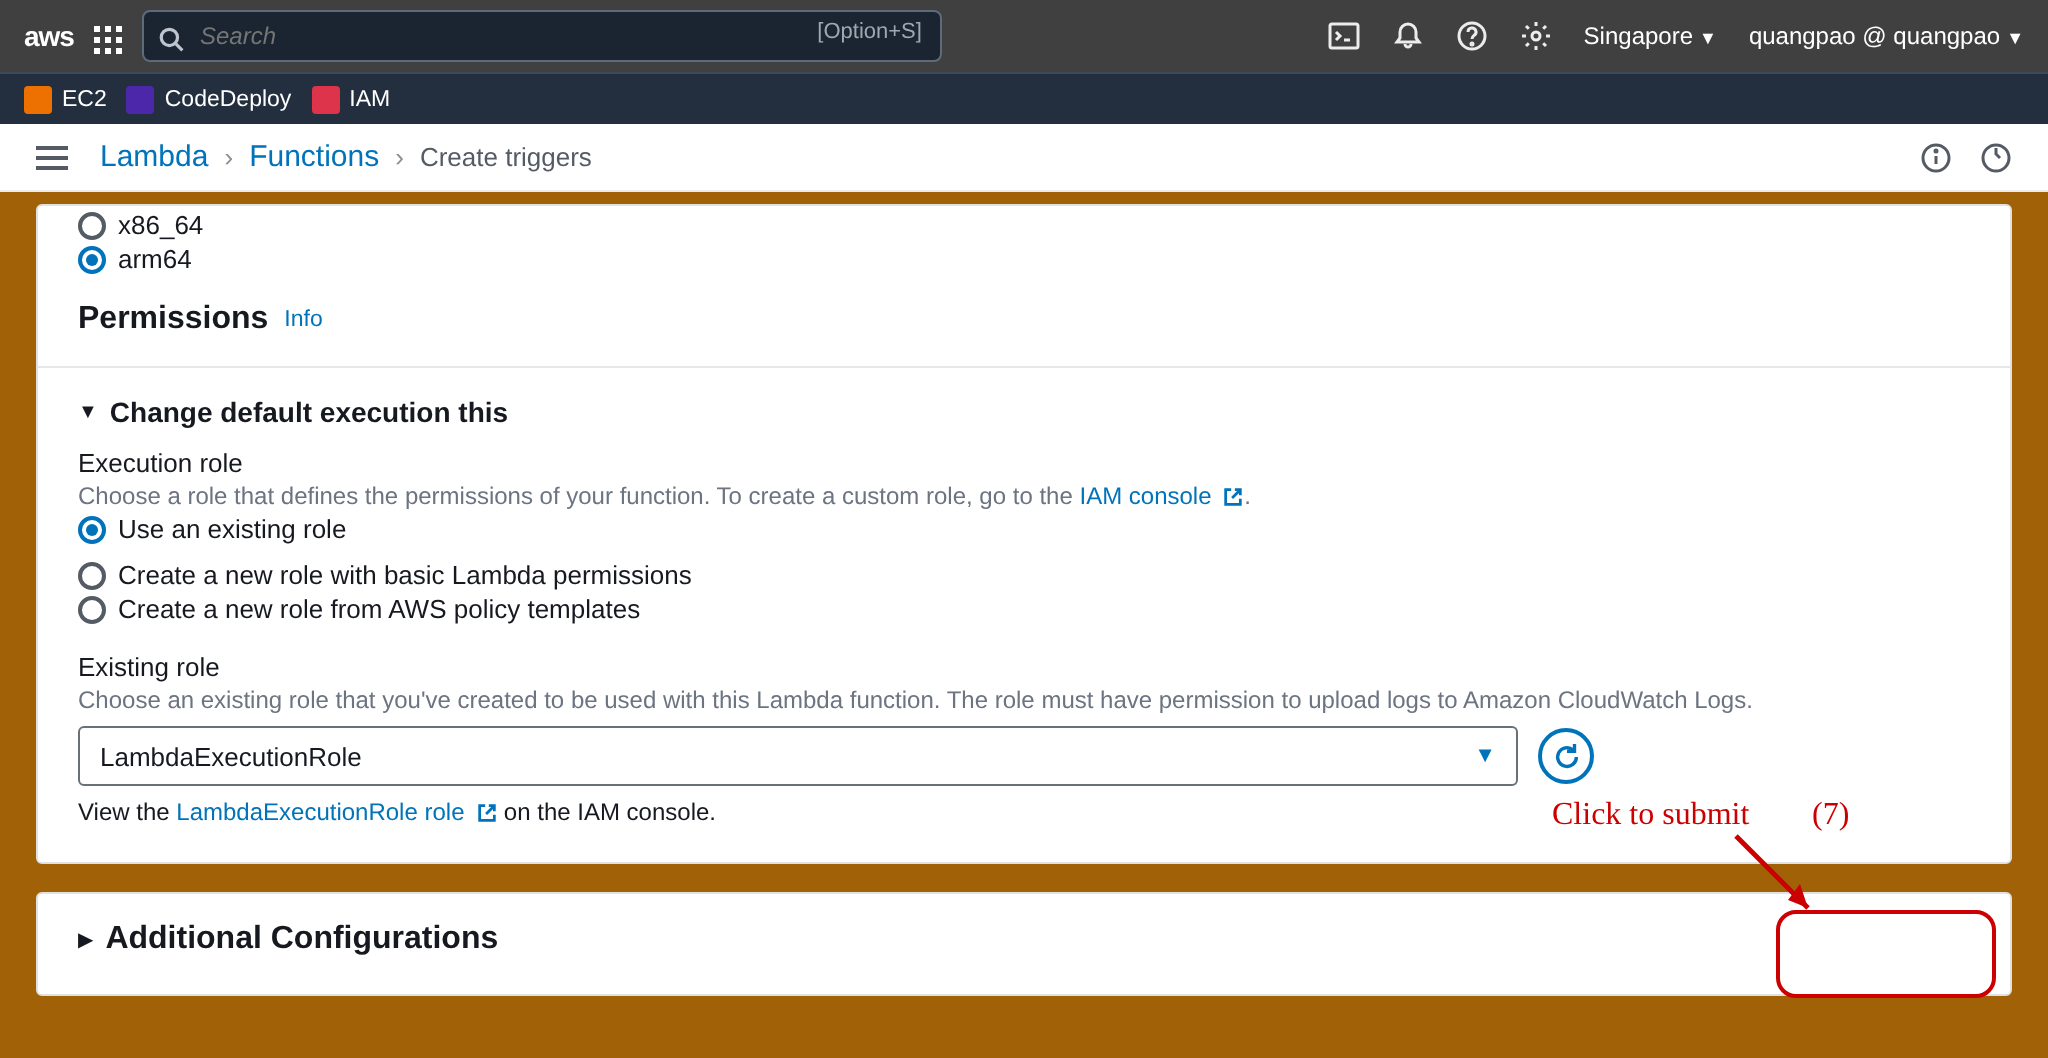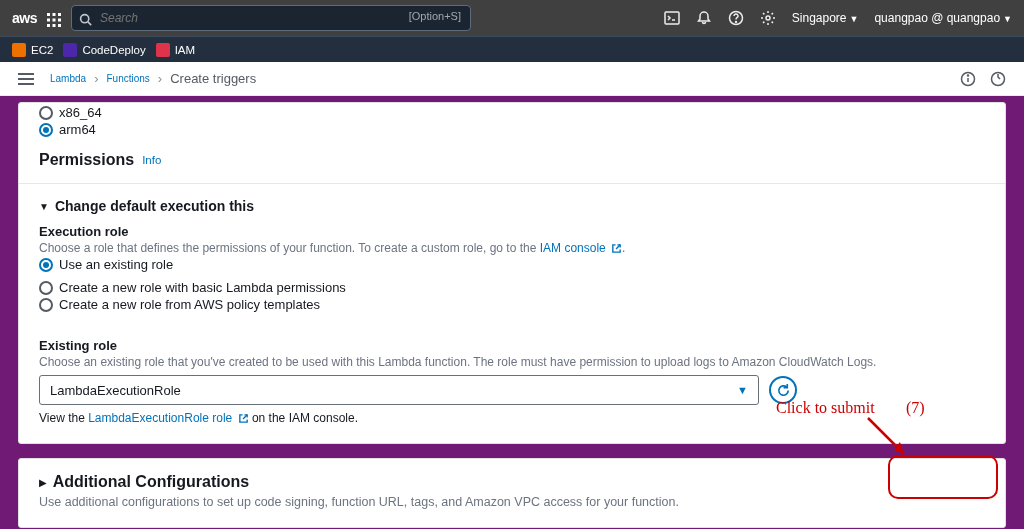--- a/index.html
+++ b/index.html
@@ -25,28 +25,28 @@
   .bar2 { background: #232f3e; height: 26px; display: flex; align-items: center; padding: 0 12px; gap: 10px; border-top: 1px solid #3c4a5c; }
   .svc-chip { display: inline-flex; align-items: center; gap: 5px; color: #fff; font-size: 11.5px; cursor: pointer; }
   .svc-box { width: 14px; height: 14px; border-radius: 2px; display: inline-block; }
   .svc-ec2 { background: #ed7100; }
   .svc-cd { background: #4d27aa; }
   .svc-iam { background: #dd344c; }
 
   
   .crumbrow { height: 34px; display: flex; align-items: center; padding: 0 18px; border-bottom: 1px solid #e9ebee; }
   .hamb { margin-right: 16px; color: #545b64; cursor: pointer; }
-  .crumb { color: #0073bb; font-size: 10px; cursor: pointer; }
+  .crumb { color: #0073bb; font-size: 15px; cursor: pointer; }
   .crumb-sep { color: #879196; margin: 0 8px; }
   .crumb-current { color: #545b64; }
   .crumb-spacer { flex: 1; }
   .crumb-ico { color: #545b64; margin-left: 14px; cursor: pointer; }
 
   
-  .page { height: calc(529px - 36px - 26px - 34px); overflow: auto; padding: 6px 18px 20px 18px; background: #701a75; }
+  .page { height: calc(529px - 36px - 26px - 34px); overflow: auto; padding: 6px 18px 20px 18px; background: #a16207; }
 
   .card { background: #fff; border: 1px solid #e0e1e2; border-radius: 3px; margin-bottom: 14px; padding: 0 20px 18px 20px; }
   .card2 { padding: 14px 20px 18px 20px; }
 
   
   .radio-row { display: flex; align-items: center; gap: 6px; margin: 2px 0 2px 0; }
   .radio { width: 14px; height: 14px; border: 2px solid #545b64; border-radius: 50%; display: inline-flex; align-items: center; justify-content: center; }
   .radio.sel { border-color: #0073bb; }
   .radio.sel::after { content: ''; width: 6px; height: 6px; background: #0073bb; border-radius: 50%; display: block; }
   .radio-lbl { font-size: 13px; }
@@ -54,21 +54,21 @@
   .h2 { font-size: 16px; font-weight: 700; margin: 14px 0 4px 0; display: flex; align-items: center; gap: 8px; }
   .h2 .info-link { font-size: 11.5px; font-weight: 400; color: #0073bb; cursor: pointer; }
   .desc { color: #6c7481; font-size: 12px; line-height: 1.4; }
 
   .hr { border-top: 1px solid #e6e7e8; margin: 14px -20px 14px -20px; }
 
   .expander-head { display: flex; align-items: center; gap: 6px; cursor: pointer; margin-bottom: 6px; }
   .expander-head .tri { font-size: 10px; color: #16191f; }
   .expander-head .ttl { font-size: 14px; font-weight: 700; }
 
-  .subhead { font-size: 13px; font-weight: 700; margin-top: 10px; }
+  .subhead { font-size: 13px; font-weight: 400; margin-top: 10px; }
   .subdesc { color: #6c7481; font-size: 12px; margin-top: 2px; }
   .link { color: #0073bb; cursor: pointer; }
 
   .select-row { display: flex; align-items: center; gap: 10px; margin-top: 6px; }
   .select { flex: 0 0 720px; height: 30px; border: 1px solid #687078; border-radius: 3px; padding: 0 12px 0 10px; font-size: 13px; position: relative; display: flex; align-items: center; background: #fff; cursor: pointer; }
   .select .caret-down { position: absolute; right: 10px; color: #0073bb; font-size: 11px; }
   .refresh-btn { width: 28px; height: 28px; border: 2px solid #0073bb; border-radius: 50%; display: inline-flex; align-items: center; justify-content: center; color: #0073bb; cursor: pointer; }
 
   .rolelink-row { font-size: 12px; margin-top: 6px; }
 
@@ -233,21 +233,21 @@
     </div>
     <div class="radio-row" style="margin-top:8px">
       <span class="radio"></span>
       <span class="radio-lbl">Create a new role with basic Lambda permissions</span>
     </div>
     <div class="radio-row">
       <span class="radio"></span>
       <span class="radio-lbl">Create a new role from AWS policy templates</span>
     </div>
 
-    <div class="subhead" style="margin-top:26px">Existing role</div>
+    <div class="subhead" style="margin-top:14px">Existing role</div>
     <div class="subdesc">Choose an existing role that you've created to be used with this Lambda function. The role must have permission to upload logs to Amazon CloudWatch Logs.</div>
 
     <div class="select-row">
       <div class="select">
         <span>LambdaExecutionRole</span>
         <span class="caret-down">▼</span>
       </div>
       <span class="refresh-btn">
         <svg width="15" height="15" viewBox="0 0 16 16" fill="none" stroke="#0073bb" stroke-width="1.8">
             <path d="M13 8a5 5 0 1 1-1.7-3.7"></path>
@@ -263,21 +263,20 @@
               <line x1="10" y1="2" x2="5.5" y2="6.5"></line>
             </svg></span></span><span> on the IAM console.</span>
     </div>
   </div>
 
   <div class="card card2">
     <div class="ac-head">
       <span class="tri">▶</span>
       <span class="ttl">Additional Configurations</span>
     </div>
-    <div class="ac-desc">Use additional configurations to set up code signing, function URL, tags, and Amazon VPC access for your function.</div>
   </div>
 
 </div>
 
 <div class="anno" style="left:776px; top:399px;">Click to submit</div>
 <div class="anno" style="left:906px; top:399px;">(7)</div>
 <svg style="position:absolute; left:860px; top:412px; pointer-events:none;" width="60" height="55">
   <line x1="8" y1="6" x2="44" y2="42" stroke="#cc0000" stroke-width="2.5"></line>
   <polygon points="44,42 34,38 40,30" fill="#cc0000"></polygon>
 </svg>

